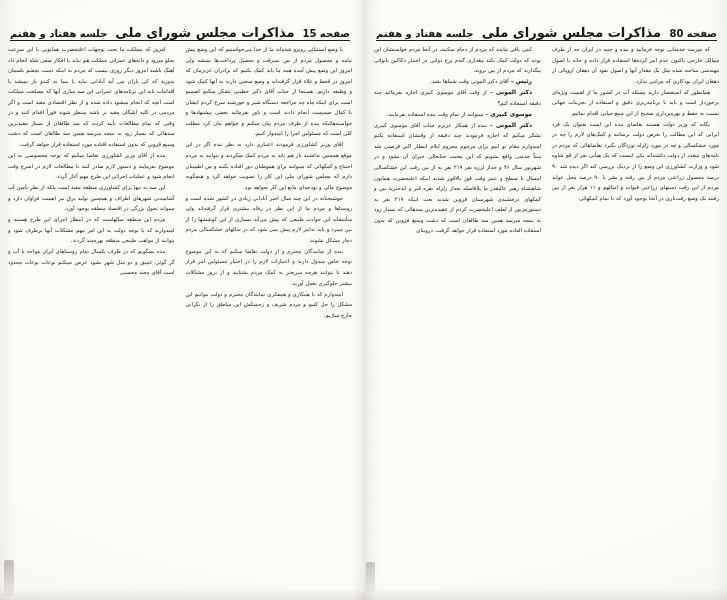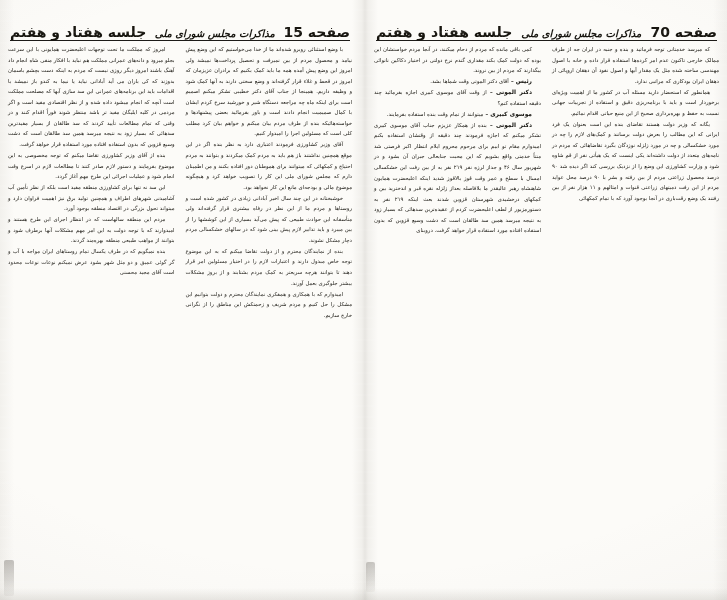--- a/index.html
+++ b/index.html
@@ -85,28 +85,28 @@
     left: 10px;
     right: 10px;
     height: 17px;
     display: flex;
     align-items: flex-end;
     justify-content: space-between;
     border-bottom: 1.6px solid #1d1b18;
     padding-bottom: 1px;
   }
   .rh-cell {
-    font-size: 14px;
+    font-size: 10px;
     font-weight: bold;
     color: #17150f;
     letter-spacing: 0.2px;
     white-space: nowrap;
     line-height: 1;
   }
-  .rh-cell--center { font-size: 10px; font-style: italic; }
+  .rh-cell--center { font-size: 13px; }
 
   .columns {
     position: absolute;
     top: 44px;
     left: 8px;
     right: 8px;
     bottom: 36px;
     display: flex;
     flex-direction: row;
     gap: 11px;
@@ -186,21 +186,21 @@
             <p class="para para--indent">مردم این منطقه سالهاست که در انتظار اجرای این طرح هستند و امیدوارند که با توجه دولت به این امر مهم مشکلات آنها برطرف شود و بتوانند از مواهب طبیعی منطقه بهره‌مند گردند.</p>
             <p class="para para--indent">بنده نمیگویم که در طرف یکسال تمام روستاهای ایران مواجه با آب و گر گوئی عمیق و دو مثل شهر بشود عرض نمیکنم نوعات نوعات محدود است آقای مجید محسنی</p>
           </div>
       </div>
     </div>
   </div>
 
   <div class="page page--right">
 
     <div class="running-head">
-      <span class="rh-cell rh-cell--page">صفحه 70</span>
+      <span class="rh-cell rh-cell--page">صفحه 80</span>
       <span class="rh-cell rh-cell--center">مذاکرات مجلس شورای ملی</span>
       <span class="rh-cell rh-cell--session">جلسه هفتاد و هفتم</span>
     </div>
 
     <div class="columns">
       <div class="col">
         <div class="col-inner">
             <p class="para para--indent">که میرسد خدمتانی توجه فرماتید و بنده و جنبه در ایران جه از طرف ممالک خارجی تاکنون عدم امر کرده‌ها استفاده قرار داده و خانه با اصول مهندسی ساخته شده مثل یک مقدار آبها و اصول نفوذ آن دهقان اروپائی از دهقان ایران بودکاری که مراتبی ندارد.</p>
             <p class="para para--indent">همانطور که استحضار دارید مسئله آب در کشور ما از اهمیت ویژه‌ای برخوردار است و باید با برنامه‌ریزی دقیق و استفاده از تجربیات جهانی نسبت به حفظ و بهره‌برداری صحیح از این منبع حیاتی اقدام نمائیم.</p>
             <p class="para para--indent">یگانه که وزیر دولت هستند تقاضای بنده این است بعنوان یک فرد ایرانی که این مطالب را بعرض دولت برسانند و کمک‌های لازم را چه در مورد خشکسالی و چه در مورد زلزله نوزدگان بگیرد تقاضاهائی که مردم در نامه‌های متعدد از دولت داشته‌اند یکی اینست که یک هیأتی نفر از قم شاوه شود و وزارت کشاورزی این وضع را از نزدیک بررسی کند اگر دیده شد ۹۰ درصد محصول زراعتی مردم از بین رفته و بشر با ۹۰ درصد محل عواید مردم از این رفت ذمیتهای زراعتی قنوات و امثالهم و ۱۱ هزار نفر از بین رفتند یک وضع رقت‌باری در آنجا بوجود آورد که با تمام کمکهائی</p>

